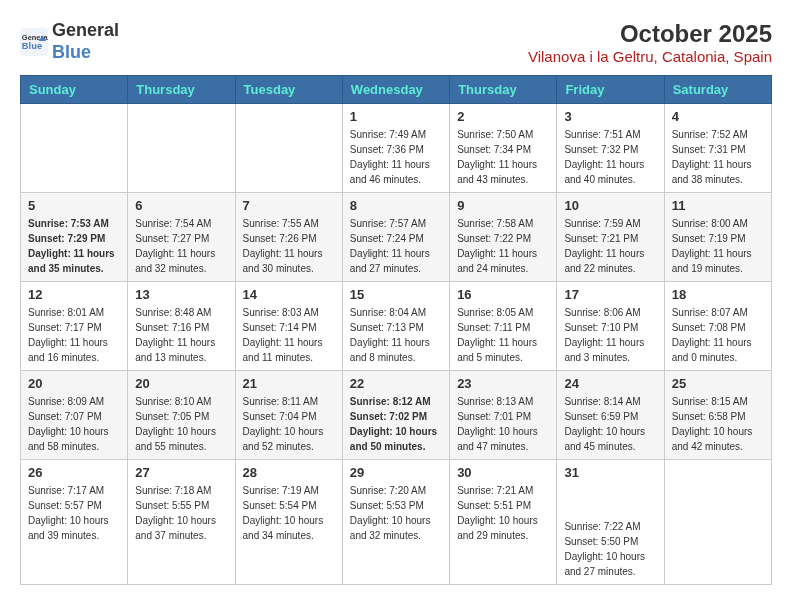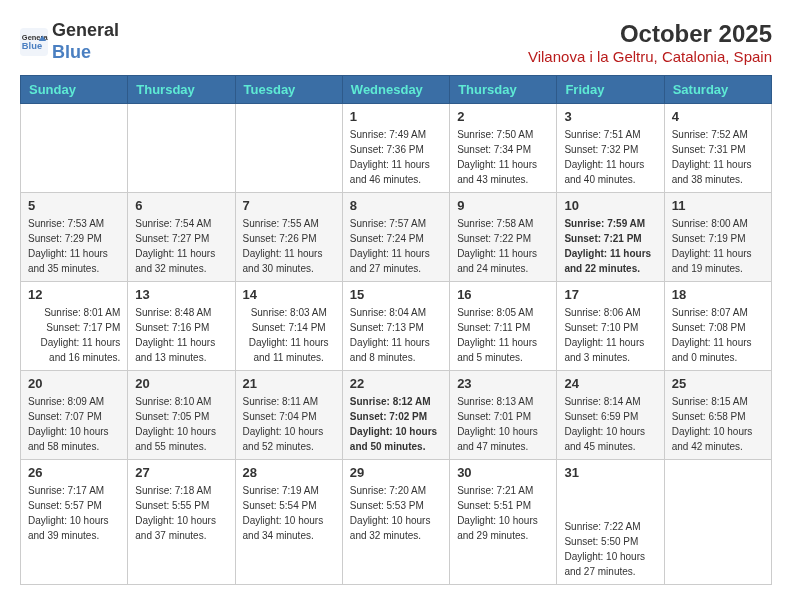--- a/index.html
+++ b/index.html
@@ -154,21 +154,21 @@
           <span class="day-num">4</span>
           <div class="day-info" style="white-space: pre-line;">Sunrise: 7:52 AM
 Sunset: 7:31 PM
 Daylight: 11 hours
 and 38 minutes.</div>
         </td>
       </tr>
       <tr>
         <td>
           <span class="day-num">5</span>
-          <div class="day-info" style="white-space: pre-line;">Sunrise: 7:53 AM
+          <div class="day-info" style="white-space: pre-line; font-weight: bold;">Sunrise: 7:53 AM
 Sunset: 7:29 PM
 Daylight: 11 hours
 and 35 minutes.</div>
         </td>
         <td>
           <span class="day-num">6</span>
           <div class="day-info" style="white-space: pre-line;">Sunrise: 7:54 AM
 Sunset: 7:27 PM
 Daylight: 11 hours
 and 32 minutes.</div>
@@ -189,51 +189,51 @@
         </td>
         <td>
           <span class="day-num">9</span>
           <div class="day-info" style="white-space: pre-line;">Sunrise: 7:58 AM
 Sunset: 7:22 PM
 Daylight: 11 hours
 and 24 minutes.</div>
         </td>
         <td>
           <span class="day-num">10</span>
-          <div class="day-info" style="white-space: pre-line; font-weight: bold;">Sunrise: 7:59 AM
+          <div class="day-info" style="white-space: pre-line;">Sunrise: 7:59 AM
 Sunset: 7:21 PM
 Daylight: 11 hours
 and 22 minutes.</div>
         </td>
         <td>
           <span class="day-num">11</span>
           <div class="day-info" style="white-space: pre-line;">Sunrise: 8:00 AM
 Sunset: 7:19 PM
 Daylight: 11 hours
 and 19 minutes.</div>
         </td>
       </tr>
       <tr>
         <td>
           <span class="day-num">12</span>
-          <div class="day-info" style="white-space: pre-line; text-align: right;">Sunrise: 8:01 AM
+          <div class="day-info" style="white-space: pre-line;">Sunrise: 8:01 AM
 Sunset: 7:17 PM
 Daylight: 11 hours
 and 16 minutes.</div>
         </td>
         <td>
           <span class="day-num">13</span>
           <div class="day-info" style="white-space: pre-line;">Sunrise: 8:48 AM
 Sunset: 7:16 PM
 Daylight: 11 hours
 and 13 minutes.</div>
         </td>
         <td>
           <span class="day-num">14</span>
-          <div class="day-info" style="white-space: pre-line; text-align: center;">Sunrise: 8:03 AM
+          <div class="day-info" style="white-space: pre-line;">Sunrise: 8:03 AM
 Sunset: 7:14 PM
 Daylight: 11 hours
 and 11 minutes.</div>
         </td>
         <td>
           <span class="day-num">15</span>
           <div class="day-info" style="white-space: pre-line;">Sunrise: 8:04 AM
 Sunset: 7:13 PM
 Daylight: 11 hours
 and 8 minutes.</div>

